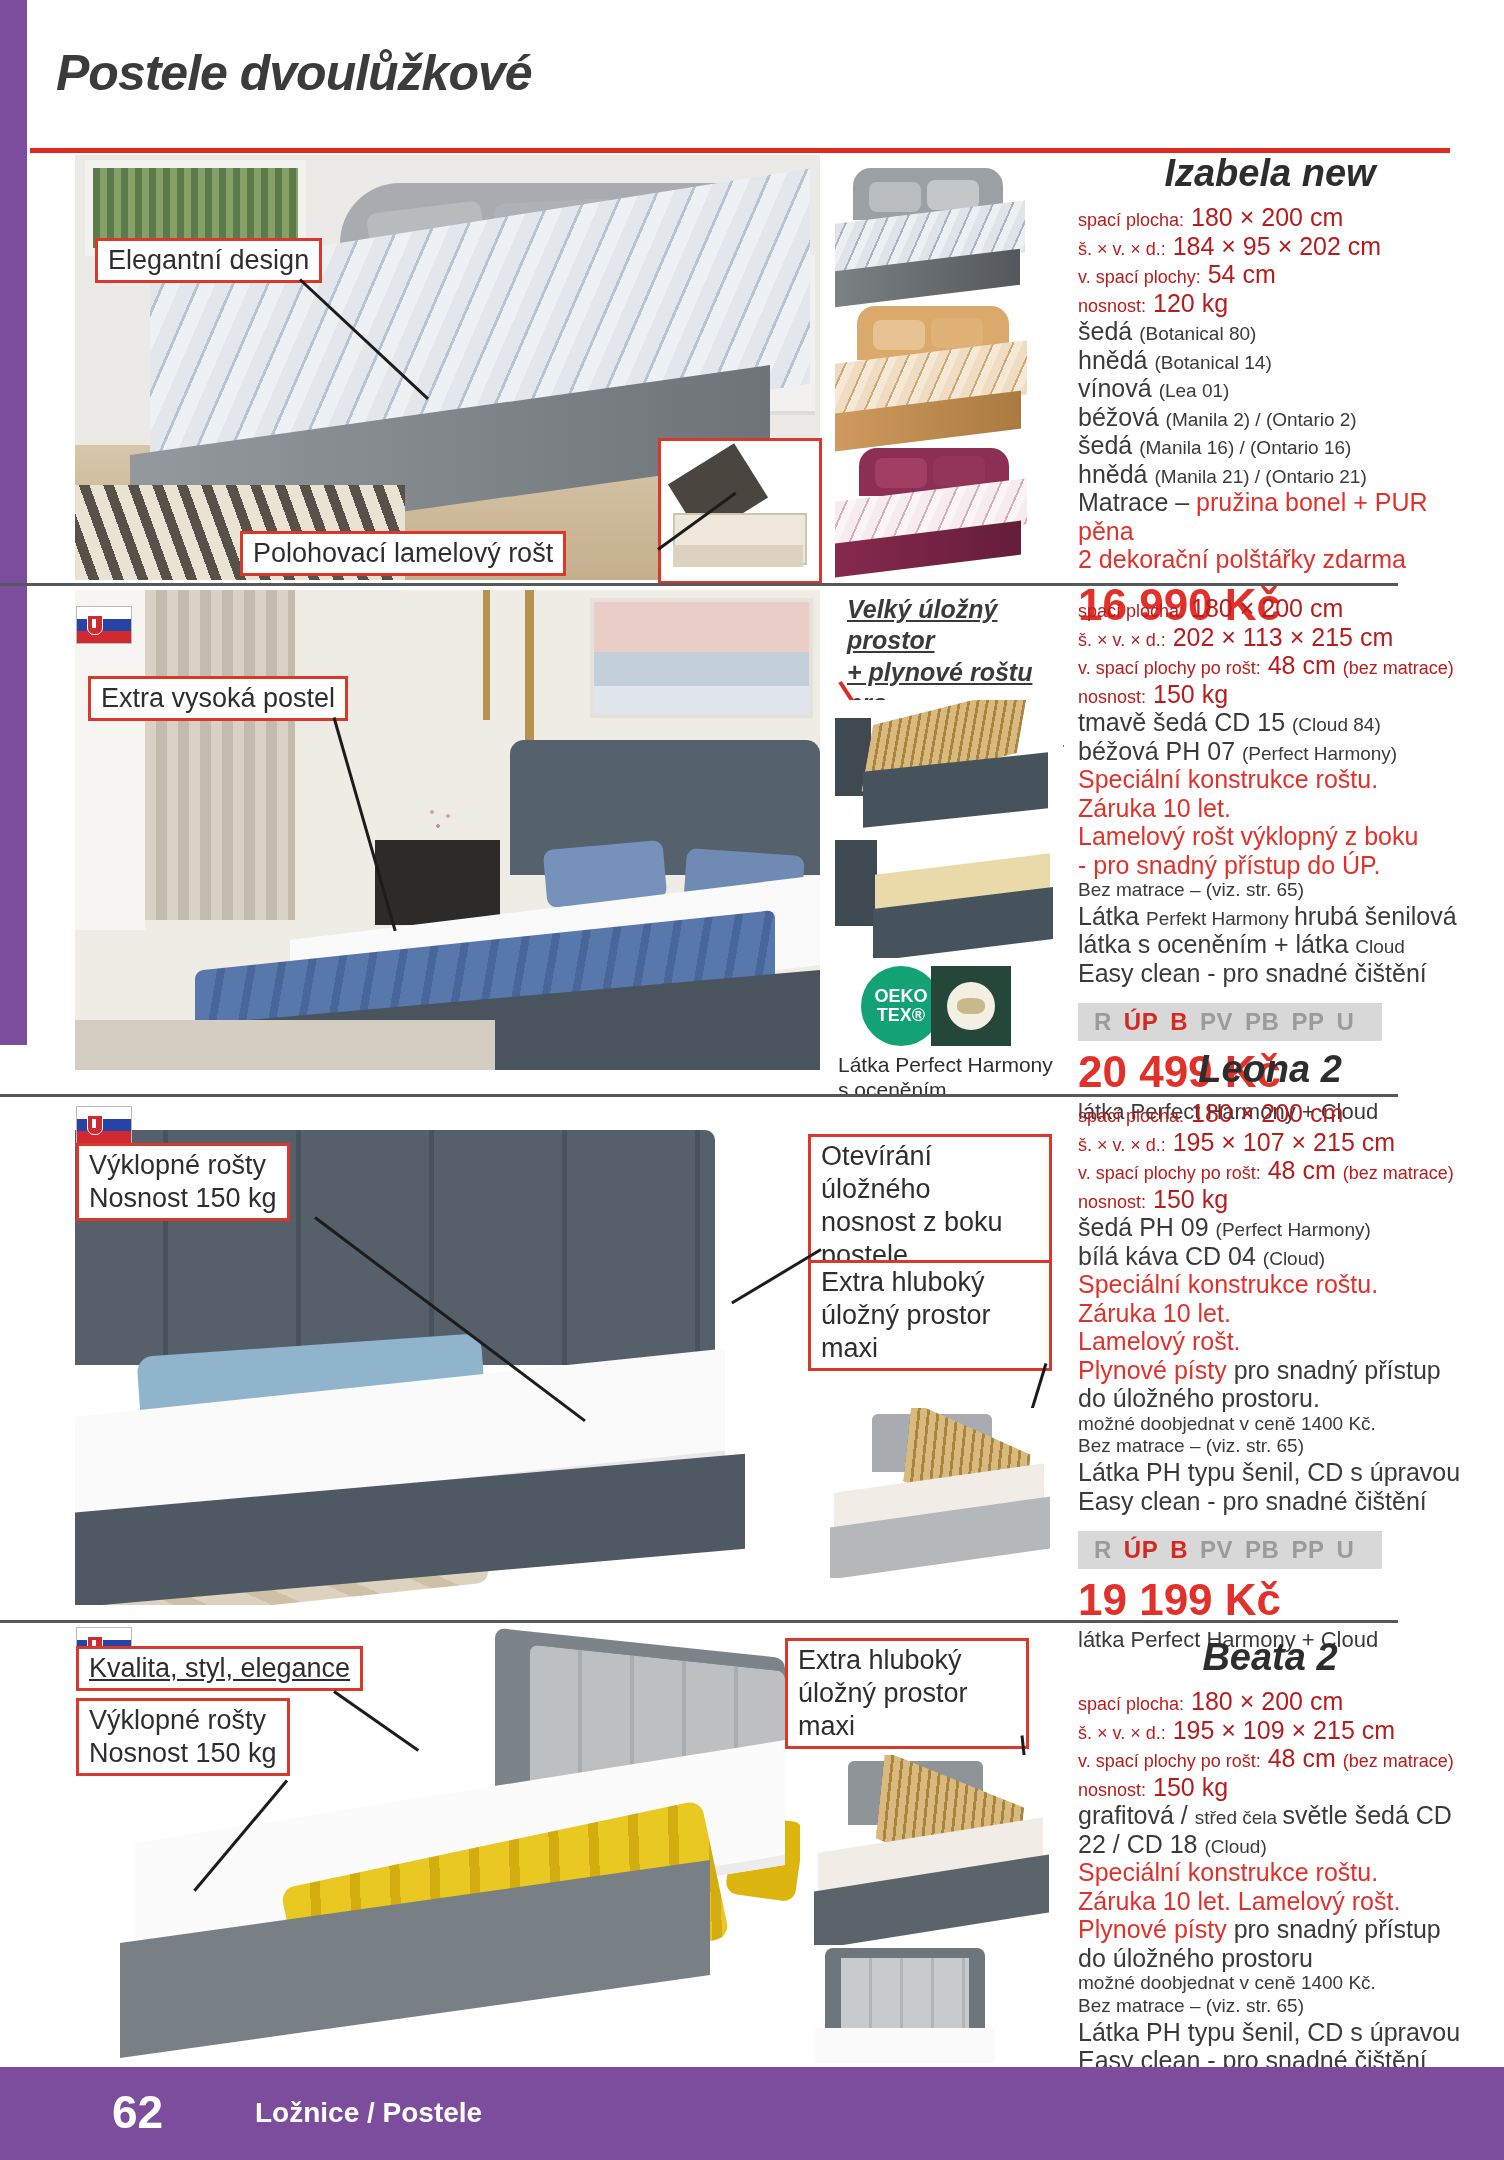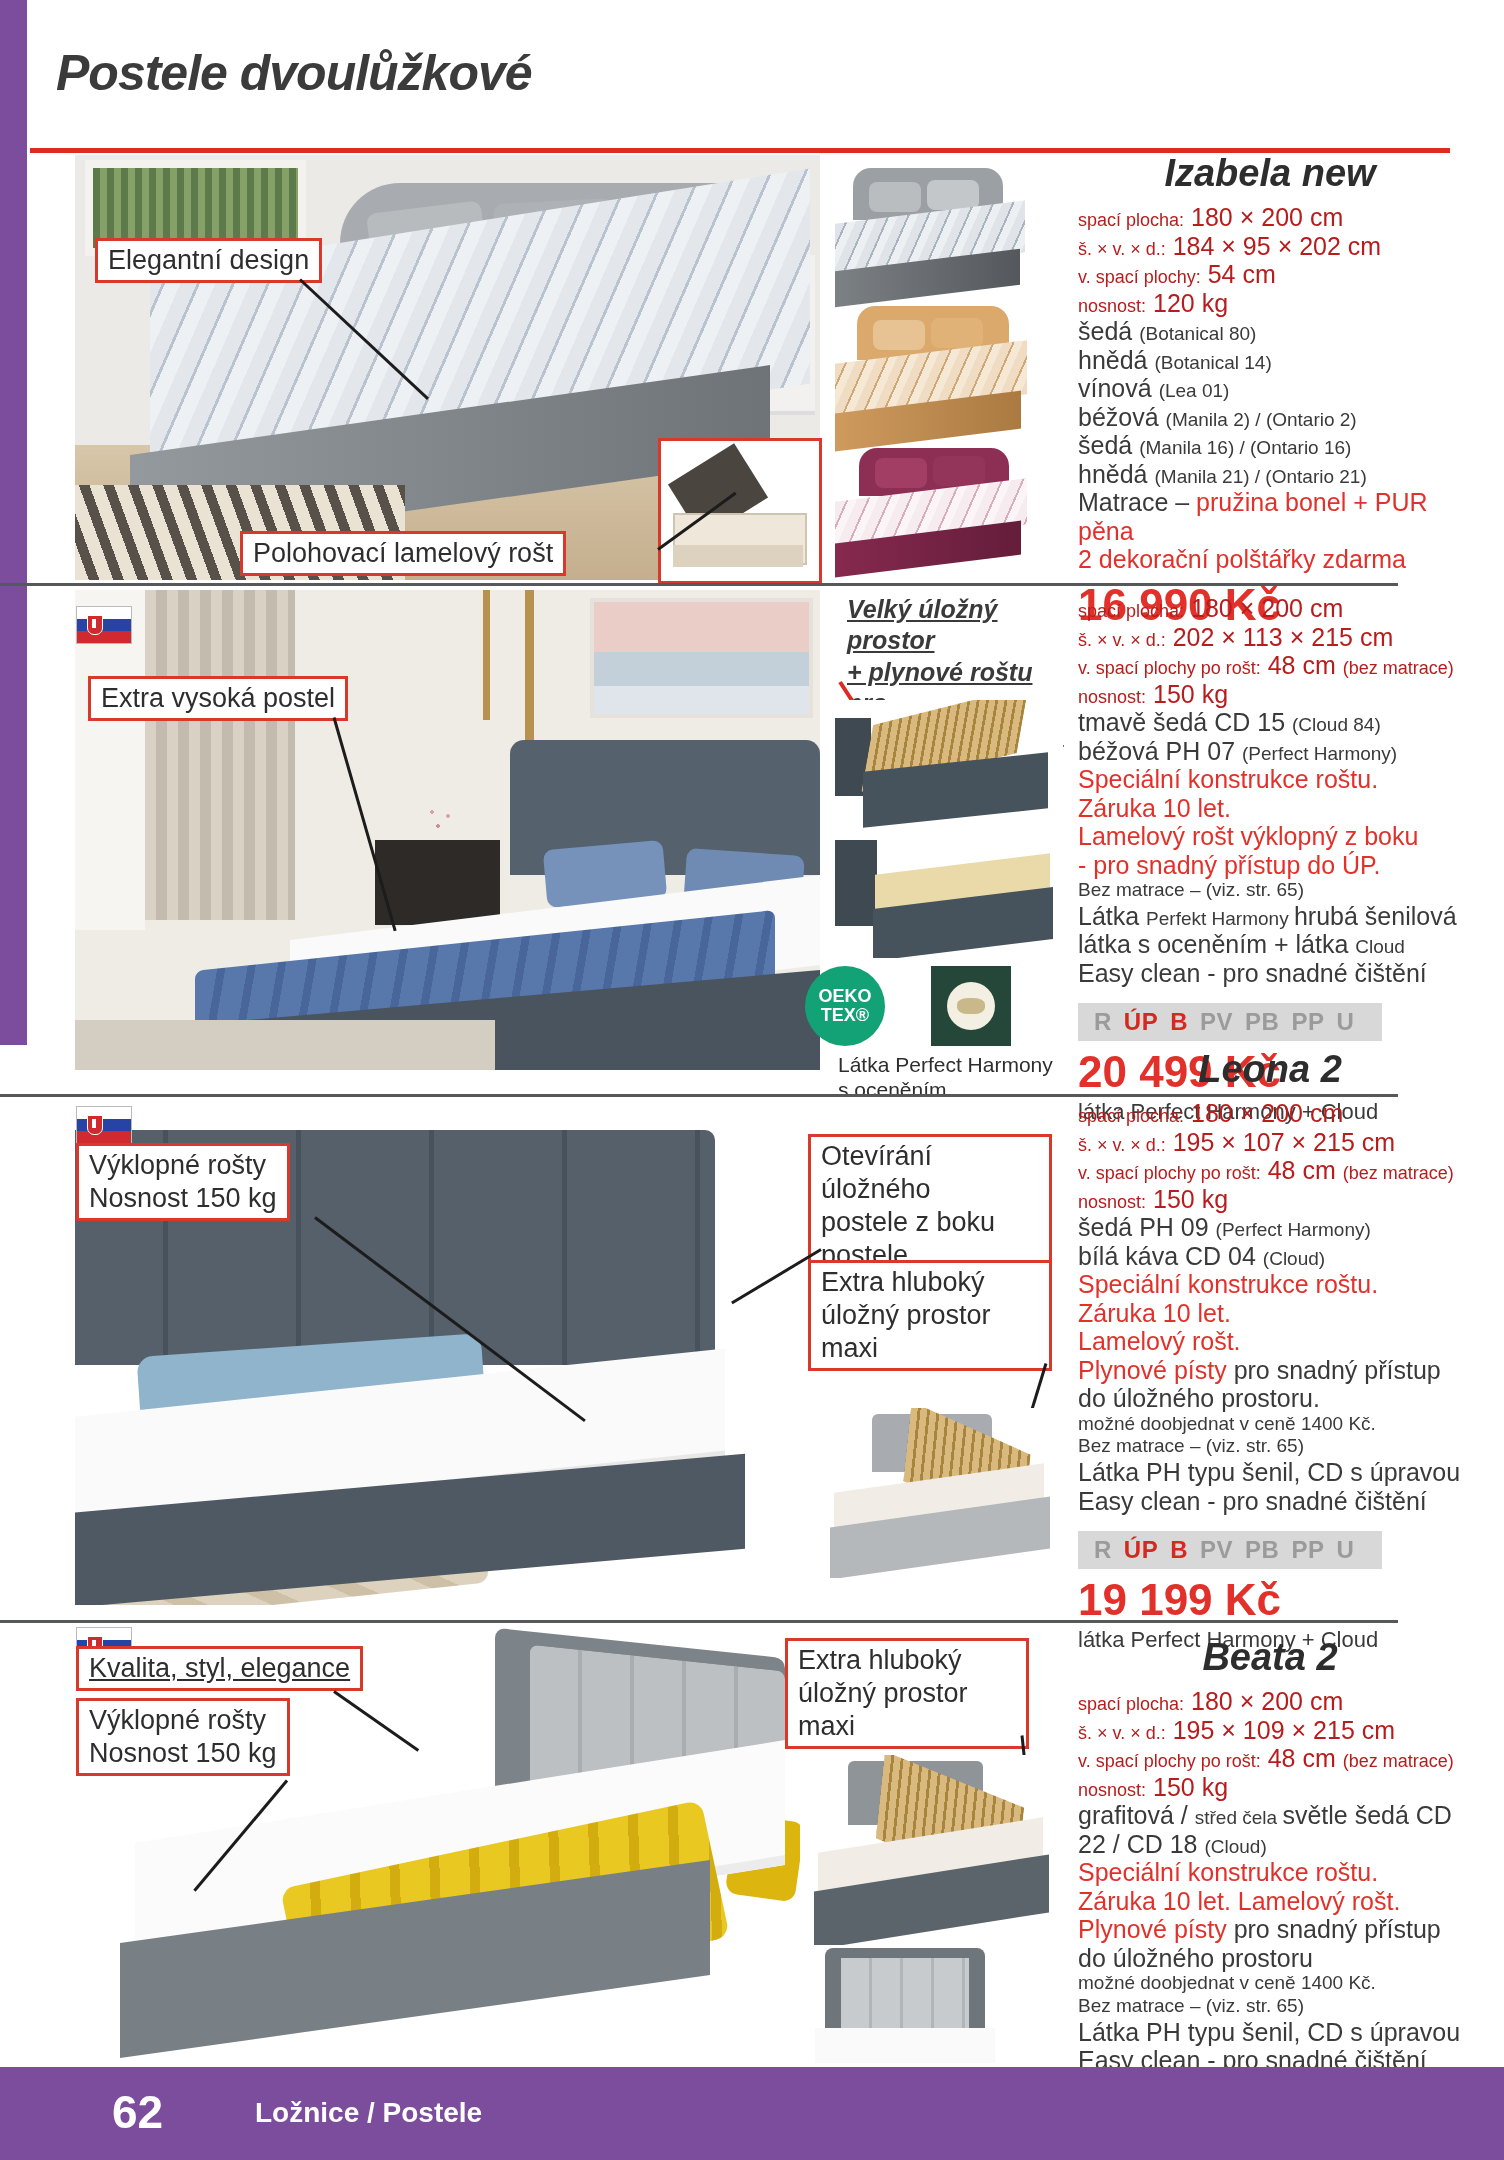--- a/index.html
+++ b/index.html
@@ -188,21 +188,21 @@
     <div class="abs" style="left:0;top:18px;width:36px;height:78px;background:#3e4952;"></div>
     <div class="abs slats" style="left:30px;top:8px;width:160px;height:62px;transform:rotate(-14deg) skewX(-24deg);"></div>
     <div class="abs" style="left:28px;top:62px;width:185px;height:56px;background:#46525c;transform:skewY(-6deg);"></div>
   </div>
   <div class="inset" style="left:835px;top:836px;width:228px;height:122px;">
     <div class="abs" style="left:0;top:4px;width:42px;height:86px;background:#3e4952;"></div>
     <div class="abs" style="left:40px;top:28px;width:175px;height:44px;background:#ead9a9;transform:skewY(-7deg);"></div>
     <div class="abs" style="left:38px;top:62px;width:180px;height:52px;background:#46525c;transform:skewY(-7deg);"></div>
   </div>
 
-  <div class="oeko" style="left:805px;top:966px;">
+  <div class="oeko" style="left:861px;top:966px;">
     <div>OEKO</div>
     <div>TEX®</div>
   </div>
   <div class="badge-dark" style="left:931px;top:966px;">
     <div class="circ"></div>
     <div class="scr"></div>
   </div>
   <div class="badge-caption" style="left:838px;top:1052px;">
     <div>Látka Perfect Harmony</div>
     <div>s oceněním</div>
@@ -240,21 +240,21 @@
   </div>
   <div class="flag" style="left:76px;top:1106px;">
       <div class="shield"></div>
     </div>
   <div class="callout" style="left:76px;top:1143px;">
     <span><span>Výklopné rošty</span><br><span>Nosnost 150 kg</span></span>
   </div>
   <div class="lead" style="left:315px;top:1216px;width:338px;transform:rotate(37deg);"></div>
 
   <div class="callout" style="left:808px;top:1134px;width:218px;">
-    <span><span>Otevírání úložného</span><br><span>postele z boku</span><br><span>postele</span></span>
+    <span><span>Otevírání úložného</span><br><span>nosnost z boku</span><br><span>postele</span></span>
   </div>
   <div class="lead" style="left:821px;top:1248px;width:104px;transform:rotate(149deg);"></div>
   <div class="callout" style="left:808px;top:1260px;width:218px;">
     <span><span>Extra hluboký</span><br><span>úložný prostor</span><br><span>maxi</span></span>
   </div>
   <div class="lead" style="left:1046px;top:1362px;width:125px;transform:rotate(107deg);"></div>
 
   <div class="inset" style="left:812px;top:1408px;width:258px;height:170px;">
     <div class="abs" style="left:60px;top:6px;width:120px;height:58px;background:#a8acb0;border-radius:6px 6px 0 0;"></div>
     <div class="abs slats" style="left:90px;top:22px;width:130px;height:76px;transform:rotate(24deg) skewX(18deg);"></div>

